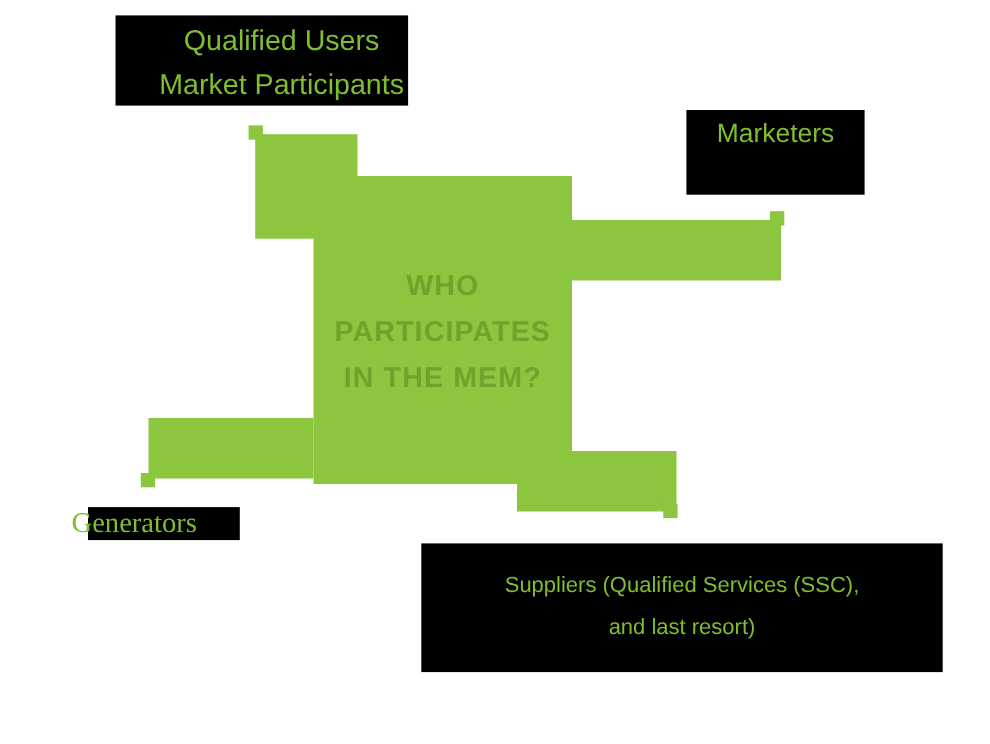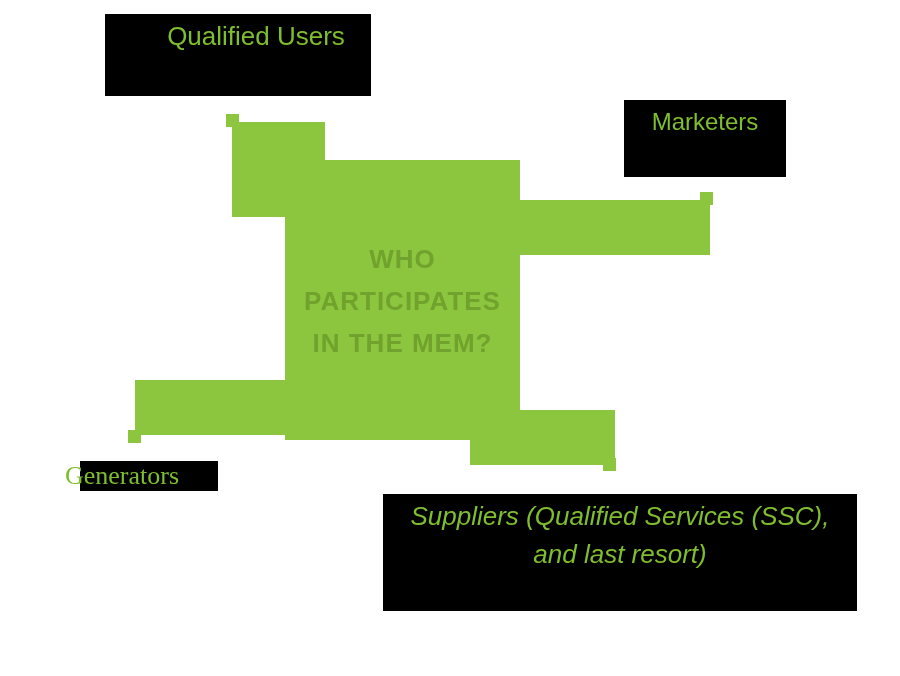--- a/index.html
+++ b/index.html
@@ -45,21 +45,21 @@
 
   
   .label {
     position: absolute;
     background: var(--label-background, #000000);
     color: var(--label-text-green, #7FBE2E);
     text-align: center;
   }
   .label-tl { left: 105px; top: 14px;  width: 266px; height: 82px;  font-size: 26px; line-height: 40px; padding-top: 2px; padding-left: 36px; }
   .label-tr { left: 624px; top: 100px; width: 162px; height: 77px;  font-size: 24px; line-height: 37px; padding-top: 3px; text-align: center; }
-  .label-br { left: 383px; top: 494px; width: 474px; height: 117px; font-size: 26px; line-height: 38px; padding-top: 3px; font-style: italic; }
+  .label-br { left: 383px; top: 494px; width: 474px; height: 117px; font-size: 20px; line-height: 38px; padding-top: 19px; }
 
   
   .gen-bg {
     position: absolute;
     left: 80px; top: 461px; width: 138px; height: 30px;
     background: var(--label-background, #000000);
     z-index: 1;
   }
   .gen-text {
     position: absolute;
@@ -89,20 +89,21 @@
   <div class="tip tip-br"></div>
 
   <div class="center-text">
     <div>WHO</div>
     <div>PARTICIPATES</div>
     <div>IN THE MEM?</div>
   </div>
 
   <div class="label label-tl">
     <div>Qualified Users</div>
+    <div>Market Participants</div>
   </div>
 
   <div class="label label-tr">
     <div>Marketers</div>
   </div>
 
   <div class="gen-bg"></div>
   <div class="gen-text">Generators</div>
 
   <div class="label label-br">

